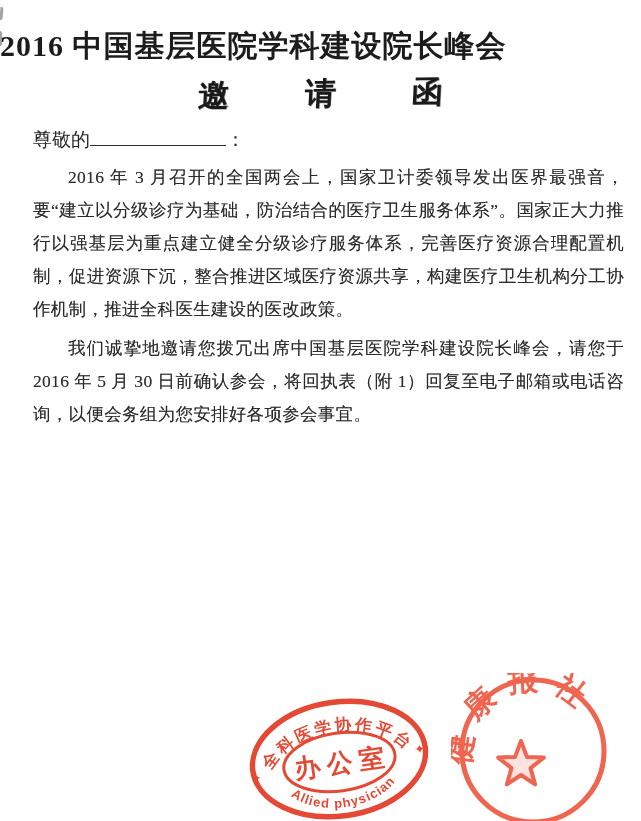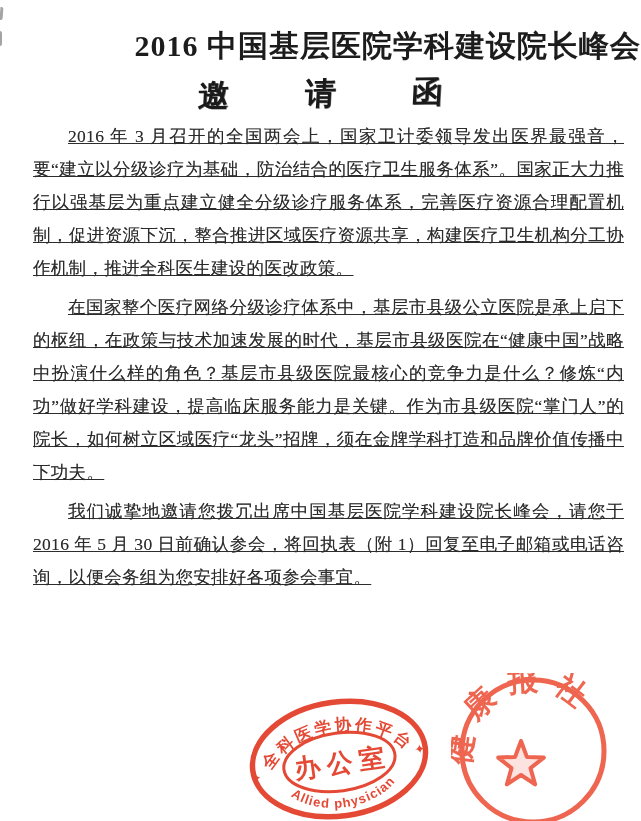--- a/index.html
+++ b/index.html
@@ -6,40 +6,40 @@
   .page{
     position:relative;width:641px;height:821px;background:#ffffff;
     overflow:hidden;margin:0 auto;
     font-family:"Liberation Serif","DejaVu Serif",serif;
     color:#2d2d2d;
   }
   .scan-mark{position:absolute;left:0;background:#5a5a5a;opacity:.55;border-radius:0 2px 2px 0;}
   .scan-mark.m1{top:7px;width:3px;height:13px;transform:rotate(4deg);}
   .scan-mark.m2{top:31px;width:2px;height:15px;}
   .doc-title{
-    margin:0;padding-top:27px;text-align:right;
+    margin:0;padding-top:27px;text-align:left;
     font-size:30px;font-weight:bold;color:#1c1c1c;letter-spacing:1px;
     line-height:38px;
   }
   .doc-subtitle{
     margin-top:11px;text-align:center;
     font-size:31px;font-weight:900;color:#1a1a1a;
     letter-spacing:34px;padding-left:34px;
     transform:skewX(-4deg) rotate(-1deg);
     line-height:36px;
     text-shadow:0.6px 0.6px 0 rgba(0,0,0,.55);
   }
   .salutation{
     margin:15px 33px 0 33px;font-size:19px;line-height:26px;color:#262626;
   }
   .salutation .blank{
     display:inline-block;width:136px;height:18px;
     border-bottom:1.5px solid #2d2d2d;vertical-align:baseline;
   }
-  .body-text{margin:8px 17px 0 33px;text-decoration:underline;}
+  .body-text{margin:8px 17px 0 33px;}
   .body-text p{
     margin:0 0 6px 0;
     font-size:17.5px;line-height:33px;letter-spacing:.3px;
     text-align:justify;text-justify:inter-ideograph;
     text-indent:2em;color:#2b2b2b;
     text-shadow:0 0 .4px rgba(0,0,0,.4);
   }
   .stamp{position:absolute;mix-blend-mode:multiply;pointer-events:none;}
   .stamp-office{left:243px;top:695px;transform:rotate(-8deg);opacity:.93;}
   .stamp-press{left:451px;top:673px;opacity:.88;}
@@ -49,24 +49,24 @@
 
 <div class="page">
 
   <div class="scan-mark m1"></div>
   <div class="scan-mark m2"></div>
 
   <h1 class="doc-title">2016 中国基层医院学科建设院长峰会</h1>
 
   <div class="doc-subtitle">邀 请 函</div>
 
+  <div class="salutation"><span>尊敬的</span><span class="blank"></span><span>：</span></div>
 
   <div class="body-text">
     <p>2016 年 3 月召开的全国两会上，国家卫计委领导发出医界最强音，要“建立以分级诊疗为基础，防治结合的医疗卫生服务体系”。国家正大力推行以强基层为重点建立健全分级诊疗服务体系，完善医疗资源合理配置机制，促进资源下沉，整合推进区域医疗资源共享，构建医疗卫生机构分工协作机制，推进全科医生建设的医改政策。</p>
-    <p>在国家整个医疗网络分级诊疗体系中，基层市县级公立医院是承上启下的枢纽，在政策与技术加速发展的时代，基层市县级医院在“健康中国”战略中扮演什么样的角色？基层市县级医院最核心的竞争力是什么？修炼“内功”做好学科建设，提高临床服务能力是关键。作为市县级医院“掌门人”的院长，如何树立区域医疗“龙头”招牌，须在金牌学科打造和品牌价值传播中下功夫。</p>
     <p>我们诚挚地邀请您拨冗出席中国基层医院学科建设院长峰会，请您于 2016 年 5 月 30 日前确认参会，将回执表（附 1）回复至电子邮箱或电话咨询，以便会务组为您安排好各项参会事宜。</p>
   </div>
 
   <svg class="stamp stamp-office" width="192" height="128" viewBox="0 0 192 128">
     <ellipse cx="96" cy="64" rx="87" ry="57" fill="none" stroke="#e23b25" stroke-width="5.5"></ellipse>
     <ellipse cx="96" cy="67" rx="56" ry="29" fill="none" stroke="#e23b25" stroke-width="3"></ellipse>
     <defs>
       <path id="officeArcTop" d="M 22 84 A 74 48 0 1 1 170 84" fill="none"></path>
       <path id="officeArcBottom" d="M 36 84 A 63 41 0 0 0 156 84" fill="none"></path>
     </defs>

